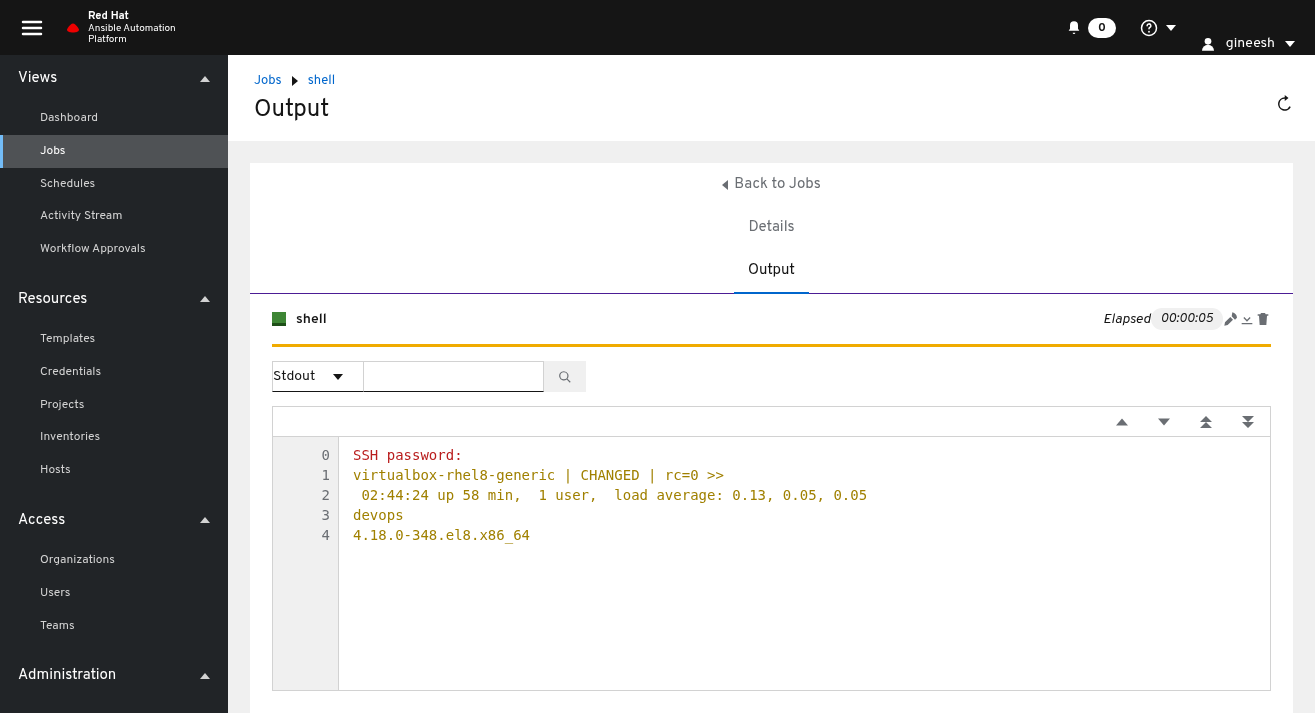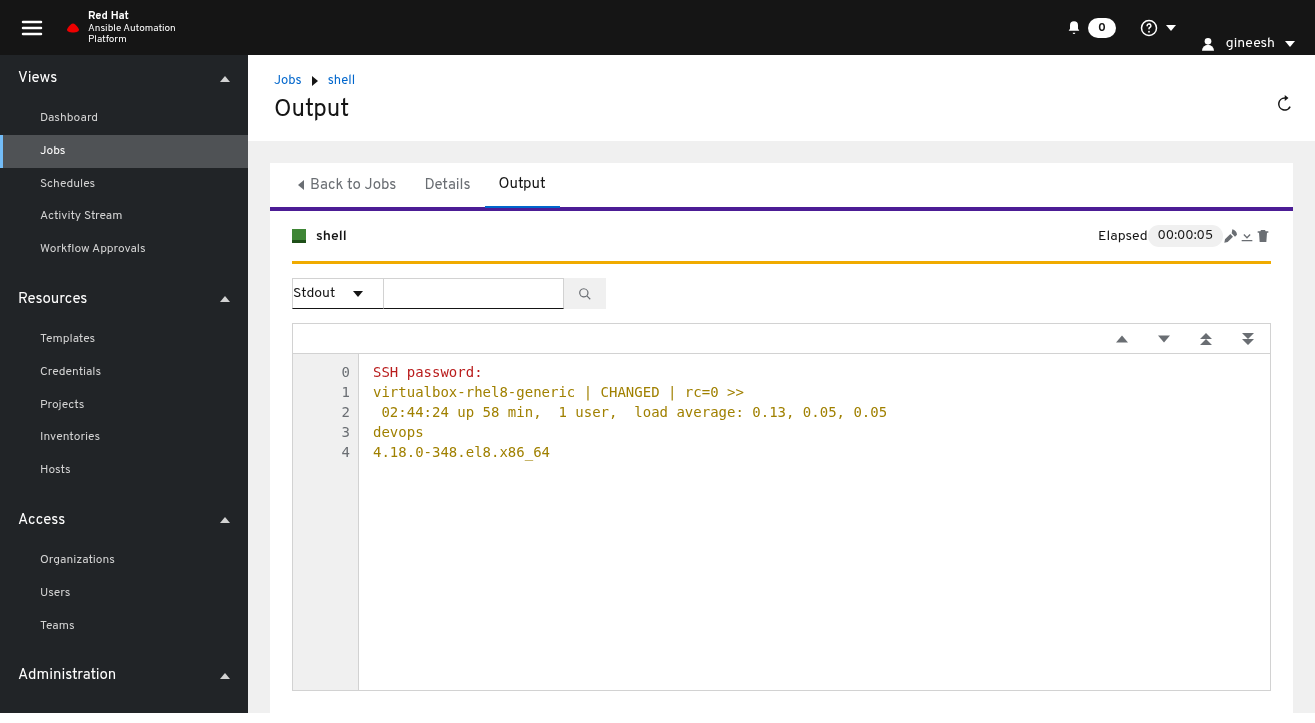--- a/index.html
+++ b/index.html
@@ -56,21 +56,21 @@
     .caret-down-svg { width: 10px; height: 6px; }
     .header-icon { fill: #fff; }
 
     
     .body-wrap {
       display: flex;
       height: calc(723px - 65px);
     }
     
     .sidebar {
-      width: 248px;
+      width: 228px;
       background: #212427;
       color: #d2d2d2;
       overflow-y: auto;
       scrollbar-width: thin;
       scrollbar-color: #555 #212427;
     }
     .sidebar::-webkit-scrollbar { width: 10px; }
     .sidebar::-webkit-scrollbar-track { background: #212427; }
     .sidebar::-webkit-scrollbar-thumb { background: #555; border-radius: 5px; }
     .nav-section-title {
@@ -137,22 +137,23 @@
       background: #fff;
       margin: 22px 22px 0 22px;
       display: flex;
       flex-direction: column;
       flex: 1;
       min-height: 0;
     }
     .tabs {
       display: flex;
       align-items: center;
-      border-bottom: 4px solid #4c1d95;
+      border-bottom: 1px solid #4c1d95;
       padding: 0 14px;
+      flex-direction: column;
     }
     .tab {
       padding: 12px 14px;
       font-size: 15px;
       color: #6a6e73;
       cursor: pointer;
       display: flex;
       align-items: center;
       gap: 6px;
     }
@@ -177,20 +178,21 @@
       content: '';
       position: absolute;
       left: 0; right: 0; bottom: 0; height: 3px;
       background: #1e4f18;
     }
     .job-name { font-weight: 600; }
     .job-bar-right {
       margin-left: auto;
       display: flex;
       align-items: center;
+      font-style: italic;
     }
     .elapsed-label { font-size: 14px; color: #151515; }
     .elapsed-pill {
       background: #f0f0f0;
       border-radius: 14px;
       padding: 3px 10px;
       font-size: 13px;
     }
     .job-action-icon {
       width: 16px; height: 16px;

